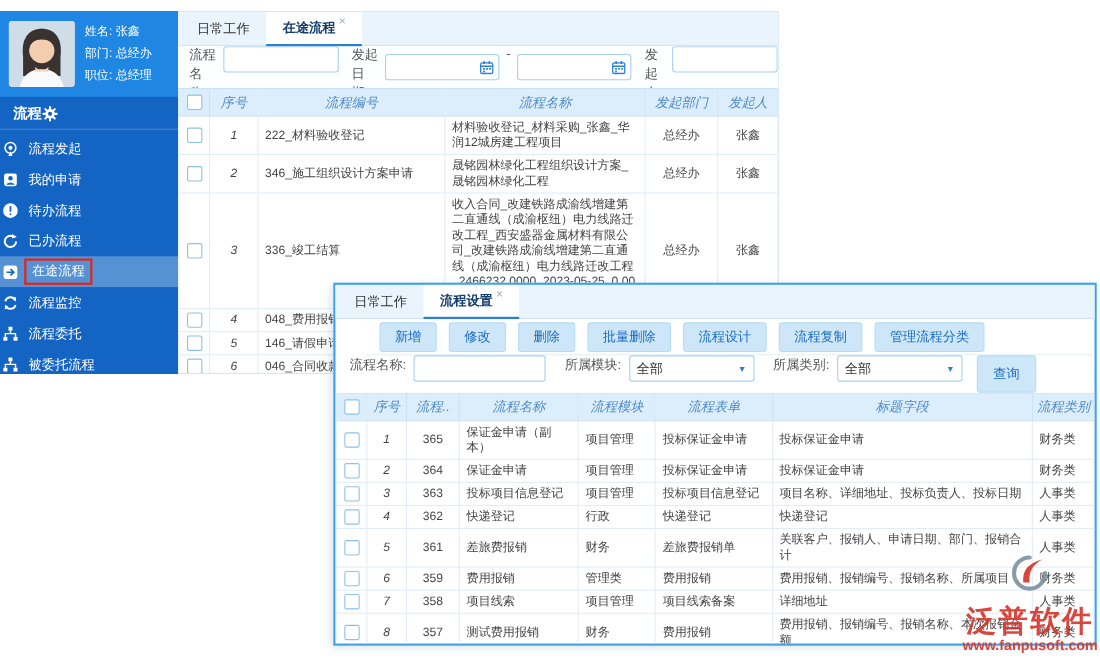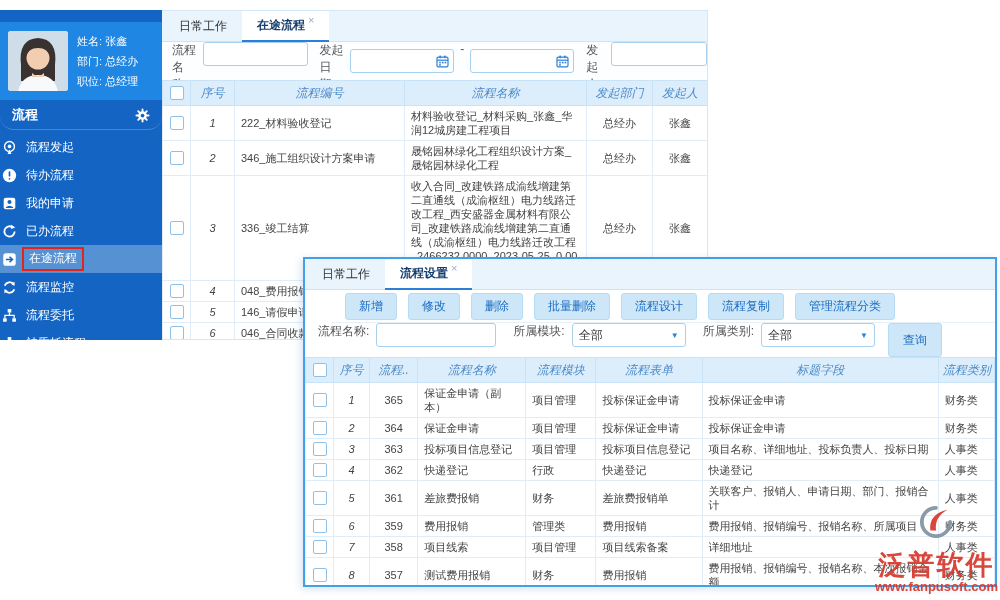--- a/index.html
+++ b/index.html
@@ -4,25 +4,25 @@
 <style>
   html,body{margin:0;padding:0;}
   body{
     width:1000px;height:600px;position:relative;background:#fff;
     font-family:"Liberation Sans","DejaVu Sans",sans-serif;overflow:hidden;
     -webkit-font-smoothing:antialiased;
   }
   
   .win1{position:absolute;left:0;top:10px;width:708px;height:330px;display:flex;z-index:1;}
   .sidebar{width:162px;flex-shrink:0;background:#1464c4;color:#fff;display:flex;flex-direction:column;overflow:hidden;}
-  .profile{background:#1f86e3;display:flex;align-items:flex-start;gap:9px;padding:9px 8px;height:78px;box-sizing:border-box;margin-top:12px;}
+  .profile{background:#1f86e3;display:flex;align-items:flex-start;gap:9px;padding:9px 8px;height:78px;box-sizing:border-box;}
   .avatar{width:60px;height:60px;border-radius:3px;overflow:hidden;flex-shrink:0;background:#cfdde9;}
   .avatar svg{display:block;}
   .p-lines{font-size:11px;line-height:20px;white-space:nowrap;}
-  .side-header{display:flex;justify-content:space-between;align-items:center;padding:6px 12px 5px;font-size:13px;font-weight:bold;border-bottom:1px solid rgba(255,255,255,.22);border-radius:14px;}
+  .side-header{display:flex;justify-content:flex-start;align-items:center;padding:6px 12px 5px;font-size:13px;font-weight:bold;border-bottom:1px solid rgba(255,255,255,.22);}
   .side-menu{flex:1;padding-top:3px;}
   .side-item{display:flex;align-items:center;gap:9px;height:28px;padding:0 2px;font-size:12px;cursor:pointer;}
   .side-item.active{background:#5591d3;}
   .s-ico{width:15px;height:15px;display:inline-flex;align-items:center;justify-content:center;flex-shrink:0;}
   .s-ico svg{display:block;}
   .red-box{border:2px solid #e1251b;padding:1px 5px 2px;margin-left:-4px;}
   .w1-content{flex:1;min-width:0;display:flex;flex-direction:column;background:#fff;border:1px solid #d3e7f7;border-left:none;box-sizing:border-box;}
   
   .tabbar{background:#eaf4fc;border-bottom:1px solid #cfe3f5;display:flex;align-items:stretch;height:30px;flex-shrink:0;padding-left:2px;}
   .tab{display:flex;align-items:center;gap:3px;padding:0 15px;font-size:12px;color:#333;cursor:pointer;position:relative;}
@@ -101,36 +101,36 @@
               <circle cx="7" cy="6" r="4.6" fill="none" stroke="#fff" stroke-width="1.3"></circle>
               <circle cx="7" cy="6" r="1.7" fill="#fff"></circle>
               <path d="M5.2 13 L7 8.8 L8.8 13 Z" fill="#fff"></path>
             </svg>
           </span>
           <span>流程发起</span>
         </div>
         <div class="side-item">
           <span class="s-ico">
             <svg width="15" height="15" viewBox="0 0 14 14">
+              <rect x="1.6" y="1.6" width="10.8" height="10.8" rx="2" fill="#fff"></rect>
+              <circle cx="7" cy="5.6" r="1.9" fill="#1464c4"></circle>
+              <path d="M3.6 10.6 Q7 7.8 10.4 10.6 L10.4 11.2 L3.6 11.2 Z" fill="#1464c4"></path>
+            </svg>
+          </span>
+          <span>我的申请</span>
+        </div>
+        <div class="side-item">
+          <span class="s-ico">
+            <svg width="15" height="15" viewBox="0 0 14 14">
               <circle cx="7" cy="7" r="6.2" fill="#fff"></circle>
               <rect x="6.2" y="3" width="1.6" height="5" rx="0.8" fill="#1464c4"></rect>
               <rect x="6.2" y="9.3" width="1.6" height="1.6" rx="0.8" fill="#1464c4"></rect>
             </svg>
           </span>
           <span>待办流程</span>
-        </div>
-        <div class="side-item">
-          <span class="s-ico">
-            <svg width="15" height="15" viewBox="0 0 14 14">
-              <rect x="1.6" y="1.6" width="10.8" height="10.8" rx="2" fill="#fff"></rect>
-              <circle cx="7" cy="5.6" r="1.9" fill="#1464c4"></circle>
-              <path d="M3.6 10.6 Q7 7.8 10.4 10.6 L10.4 11.2 L3.6 11.2 Z" fill="#1464c4"></path>
-            </svg>
-          </span>
-          <span>我的申请</span>
         </div>
         <div class="side-item">
           <span class="s-ico">
             <svg width="15" height="15" viewBox="0 0 14 14">
               <path d="M11.8 7 A4.8 4.8 0 1 1 9.6 2.9" fill="none" stroke="#fff" stroke-width="1.7"></path>
               <path d="M8.6 0.6 L12.4 3.2 L8.4 4.6 Z" fill="#fff"></path>
             </svg>
           </span>
           <span>已办流程</span>
         </div>

